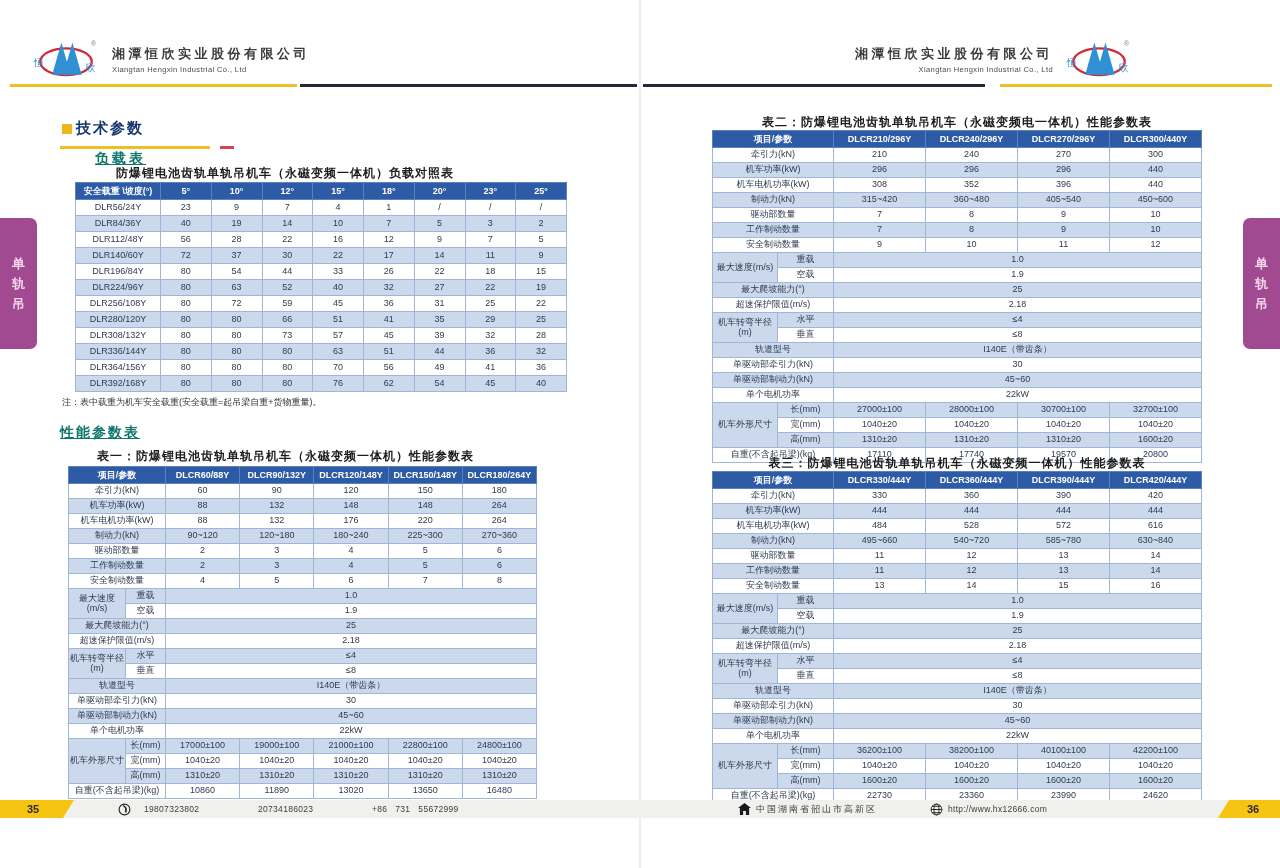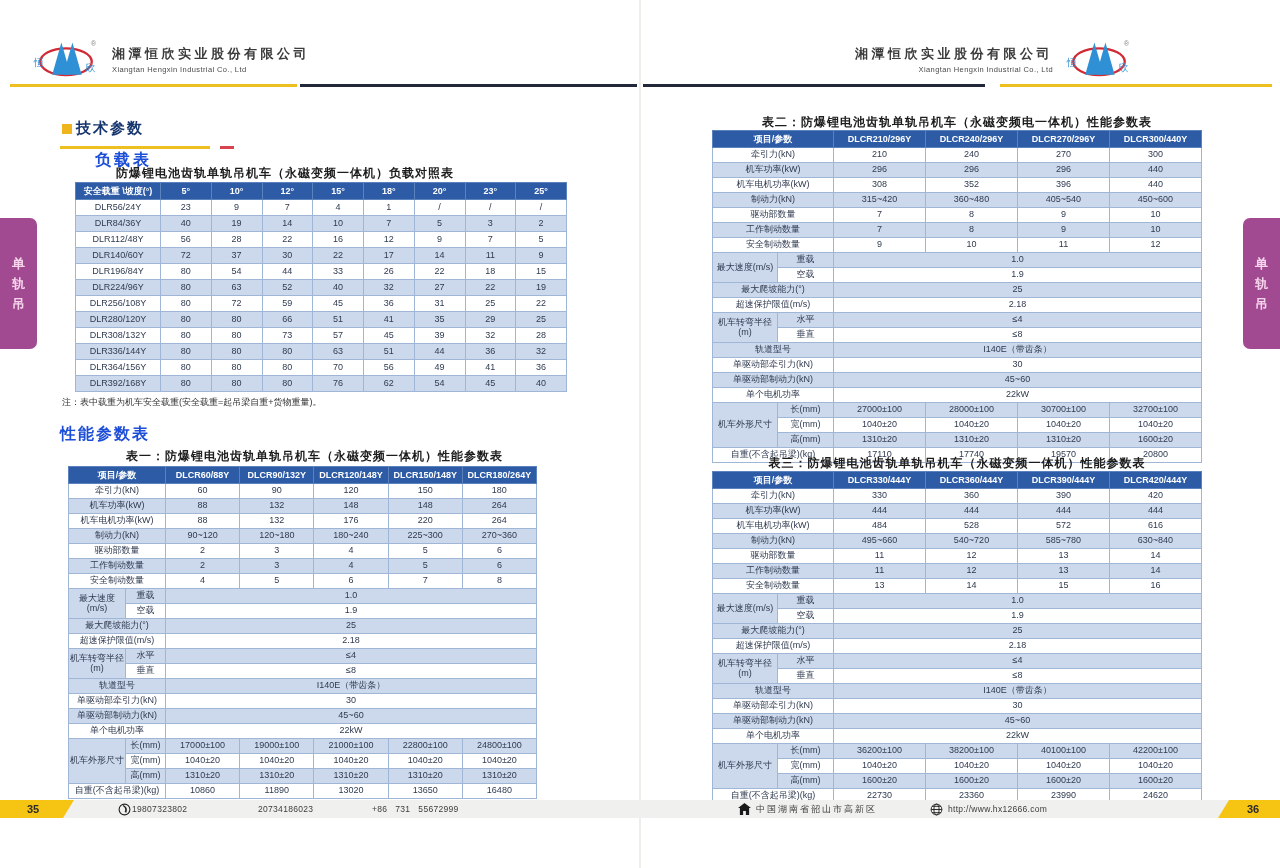--- a/index.html
+++ b/index.html
@@ -18,21 +18,21 @@
   
   .side-tab{position:absolute;top:218px;width:37px;height:131px;background:#a24a91;
             display:flex;flex-direction:column;align-items:center;justify-content:center;gap:7px;}
   .side-tab span{color:#f6d5ec;font-size:13px;font-weight:bold;line-height:1;}
   .side-tab.left{left:0;border-radius:0 7px 7px 0;}
   .side-tab.right{right:0;border-radius:7px 0 0 7px;}
   
   .sec-head{position:absolute;left:62px;top:119px;display:flex;align-items:center;gap:4px;}
   .sec-bullet{width:10px;height:10px;background:#eeb61c;}
   .sec-title{font-size:15px;font-weight:bold;color:#16356e;letter-spacing:2px;}
-  .blue-head{position:absolute;font-size:16px;font-weight:bold;color:#1d4ed8;letter-spacing:3px;}
+  .blue-head{position:absolute;font-size:14px;font-weight:bold;color:#0f766e;letter-spacing:3px;text-decoration:underline;}
   .tbl-title{position:absolute;font-size:12px;font-weight:bold;color:#1c1c1c;text-align:center;letter-spacing:1px;}
   .note{position:absolute;left:62px;top:396px;font-size:9px;color:#333;}
   
   table{border-collapse:collapse;table-layout:fixed;}
   .load,.perf{position:absolute;border:1px solid #6c8ab8;}
   .load th,.perf th{background:#2d5ba6;color:#fff;font-weight:bold;font-size:9px;
       border:1px solid #5c82bd;height:16px;padding:0 1px;text-align:center;}
   .load td,.perf td{border:1px solid #a0b6d6;font-size:9px;color:#2f3a50;
       text-align:center;padding:0 1px;line-height:1.05;}
   .load td{height:15px;}
@@ -274,21 +274,21 @@
         <td>54</td>
         <td>45</td>
         <td>40</td>
       </tr>
     </tbody>
   </table>
 
 <div class="note">注：表中载重为机车安全载重(安全载重=起吊梁自重+货物重量)。</div>
 
 <div class="blue-head" style="left:60px;top:424px;letter-spacing:2px;">性能参数表</div>
-<div class="tbl-title" style="left:80px;top:448px;width:469px;">表一：防爆锂电池齿轨单轨吊机车（永磁变频一体机）性能参数表</div>
+<div class="tbl-title" style="left:51px;top:448px;width:469px;">表一：防爆锂电池齿轨单轨吊机车（永磁变频一体机）性能参数表</div>
 <table class="perf perf-l" style="left:68px;top:466px;width:469px;">
     <colgroup>
       <col class="c1">
       <col class="c2">
       <col>
       <col>
       <col>
       <col>
       <col>
     </colgroup>
@@ -726,21 +726,21 @@
 <div class="footer-bar"></div>
 <div class="page-tab l">35</div>
 <div class="page-tab r">36</div>
 
 <div class="f-item" style="left:118px;">
   <svg width="13" height="13" viewBox="0 0 14 14">
       <circle cx="7" cy="7" r="5.8" fill="none" stroke="#222" stroke-width="1.2"></circle>
       <path d="M5 3.1 C7.7 4.4 8.5 6.7 7.2 9.7 L8.9 10.5 C10.5 7 9.4 3.7 5.9 2.1 Z" fill="#222"></path>
     </svg>
 </div>
-<div class="f-item" style="left:132px;">19807323802</div>
+<div class="f-item" style="left:144px;">19807323802</div>
 <div class="f-item" style="left:258px;">20734186023</div>
 <div class="f-item" style="left:372px;white-space:pre;">+86   731   55672999</div>
 
 <div class="f-item" style="left:738px;">
   <svg width="13" height="12" viewBox="0 0 14 13">
       <path d="M7 0 L14 5.5 H12 V13 H8.5 V8.8 H5.5 V13 H2 V5.5 H0 Z" fill="#1a1a1a"></path>
     </svg>
 </div>
 <div class="f-item cjk" style="left:756px;">中国湖南省韶山市高新区</div>
 

